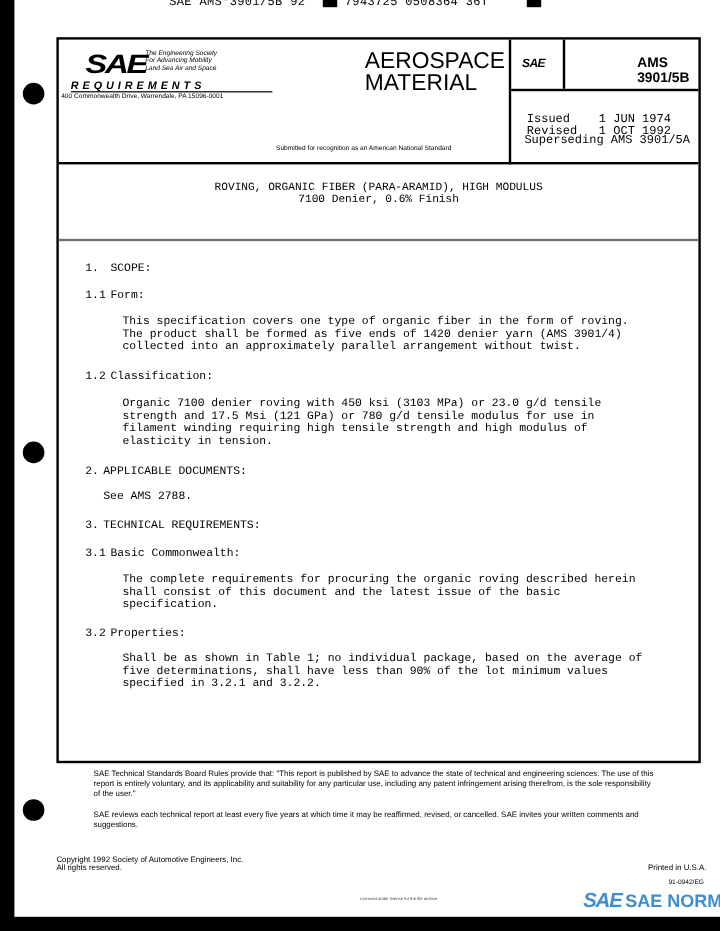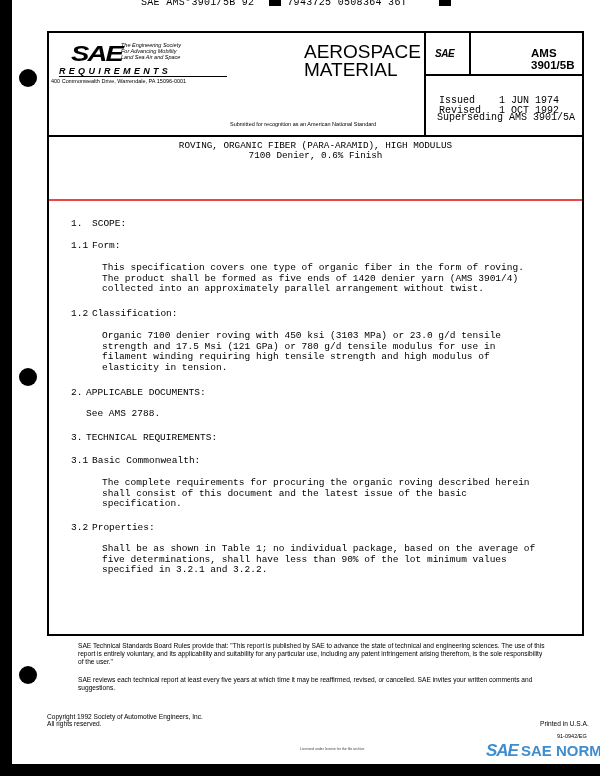--- a/index.html
+++ b/index.html
@@ -28,21 +28,21 @@
   .submitted { position: absolute; left: 181px; top: 88px; font-size: 5.5px; white-space: nowrap; }
 
   .right-box { position: absolute; left: 375px; top: 0; width: 158px; height: 104px; border-left: 2px solid #000; }
   .rb-top { position: absolute; left: 0; top: 0; width: 156px; height: 43px; border-bottom: 2px solid #000; }
   .rb-sae { position: absolute; left: 0; top: 0; width: 45px; height: 41px; border-right: 2px solid #000; }
   .rb-sae span { position: absolute; left: 9px; top: 15px; font-weight: bold; font-style: italic; font-size: 10px; letter-spacing: -0.5px; }
   .rb-ams { position: absolute; left: 63px; top: 14px; font-weight: bold; font-size: 11.5px; margin-left: 42px; }
   .rb-dates { position: absolute; left: 13px; top: 63px; font-family: "Liberation Mono", monospace; font-size: 10px; line-height: 10px; white-space: pre; }
   .rb-sup { position: absolute; left: 11px; top: 79px; font-family: "Liberation Mono", monospace; font-size: 10px; white-space: pre; }
 
-  .subject { position: absolute; left: 0; top: 104px; width: 533px; height: 64px; border-bottom: 2px solid #ef4444; text-align: center; font-family: "Liberation Mono", monospace; font-size: 9.3px; line-height: 10px; padding-top: 4px; }
+  .subject { position: absolute; left: 0; top: 104px; width: 533px; height: 64px; border-bottom: 2px solid #737373; text-align: center; font-family: "Liberation Mono", monospace; font-size: 9.3px; line-height: 10px; padding-top: 14px; }
 
   .body { position: absolute; left: 0; top: 168px; width: 533px; font-family: "Liberation Mono", monospace; font-size: 9.5px; }
   .row { position: absolute; white-space: pre; line-height: 11px; }
   .num { position: absolute; left: 22px; }
   .ttl { position: absolute; left: 43px; }
   .para { position: absolute; left: 53px; width: 460px; line-height: 10.5px; }
 
   .footer { position: absolute; left: 78px; font-size: 6.6px; line-height: 8px; width: 470px; }
   .copyright { position: absolute; left: 47px; top: 713px; font-size: 6.6px; line-height: 7px; }
   .printed { position: absolute; left: 540px; top: 720px; font-size: 6.6px; }

